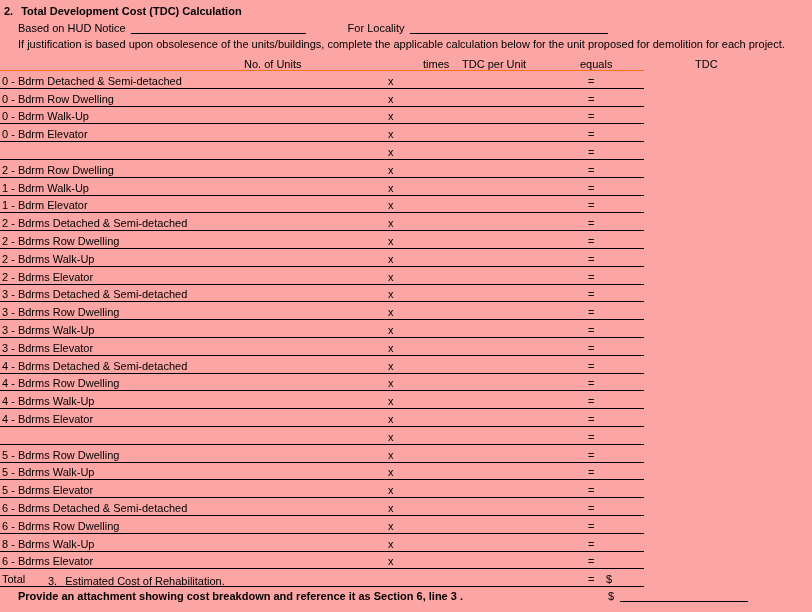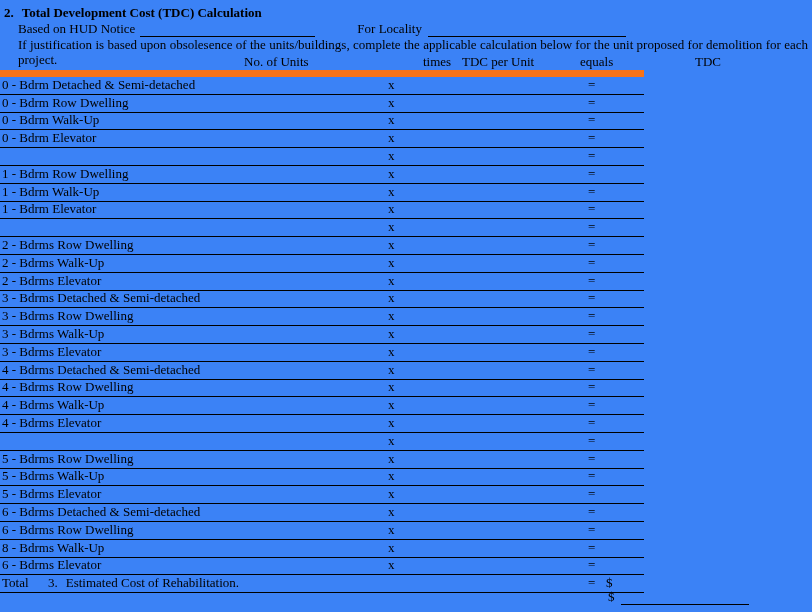--- a/index.html
+++ b/index.html
@@ -5,24 +5,23 @@
   html, body { margin: 0; padding: 0; }
   body {
     width: 812px; height: 612px;
     background: #ffffff;
     font-family: "Liberation Sans", sans-serif;
     color: #000;
   }
   .page {
     position: relative;
     width: 812px; height: 612px;
-    font-size: 13px;
+    font-size: 11px;
     overflow: hidden;
-    background: #3b82f6;
-    font-family: Liberation Serif, serif;
+    background: #fca5a5;
   }
   .abs { position: absolute; }
   .bold { font-weight: bold; }
 
   
   #sec2-header { top: 5px; left: 4px; }
   #sec2-header .title { margin-left: 8px; }
 
   
   #hud-line { top: 21px; left: 18px; white-space: nowrap; }
@@ -50,21 +49,21 @@
   .ch-units   { left: 244px; }
   .ch-times   { left: 379px; padding-left: 44px; }
   .ch-tdcunit { left: 462px; }
   .ch-equals  { left: 580px; }
   .ch-tdc     { left: 695px; }
 
   
   #tdc-table {
     top: 70px; left: 0;
     width: 644px;
-    border-top: 7px solid #f97316;
+    border-top: 1px solid #f97316;
   }
   .tdc-row {
     position: relative;
     height: 16.8px;
     border-bottom: 1px solid #000;
   }
   .row-label   { position: absolute; left: 2px;   bottom: 1px; white-space: nowrap; }
   .sym         { position: absolute; bottom: 1px; }
   .times-sym   { left: 388px; }
   .eq-sym      { left: 588px; }
@@ -139,21 +138,21 @@
           <span class="cell tdc-cell"></span>
         </div>
         <div class="tdc-row">
           <span class="cell units-cell"></span>
           <span class="sym times-sym">x</span>
           <span class="cell tdcunit-cell"></span>
           <span class="sym eq-sym">=</span>
           <span class="cell tdc-cell"></span>
         </div>
         <div class="tdc-row">
-          <span class="row-label">1 - Bdrm Row Dwelling</span>
+          <span class="row-label">2 - Bdrm Row Dwelling</span>
           <span class="cell units-cell"></span>
           <span class="sym times-sym">x</span>
           <span class="cell tdcunit-cell"></span>
           <span class="sym eq-sym">=</span>
           <span class="cell tdc-cell"></span>
         </div>
         <div class="tdc-row">
           <span class="row-label">1 - Bdrm Walk-Up</span>
           <span class="cell units-cell"></span>
           <span class="sym times-sym">x</span>
@@ -163,20 +162,21 @@
         </div>
         <div class="tdc-row">
           <span class="row-label">1 - Bdrm Elevator</span>
           <span class="cell units-cell"></span>
           <span class="sym times-sym">x</span>
           <span class="cell tdcunit-cell"></span>
           <span class="sym eq-sym">=</span>
           <span class="cell tdc-cell"></span>
         </div>
         <div class="tdc-row">
+          <span class="row-label">2 - Bdrms Detached &amp; Semi-detached</span>
           <span class="cell units-cell"></span>
           <span class="sym times-sym">x</span>
           <span class="cell tdcunit-cell"></span>
           <span class="sym eq-sym">=</span>
           <span class="cell tdc-cell"></span>
         </div>
         <div class="tdc-row">
           <span class="row-label">2 - Bdrms Row Dwelling</span>
           <span class="cell units-cell"></span>
           <span class="sym times-sym">x</span>
@@ -333,18 +333,19 @@
       <span class="sym eq-sym">=</span>
       <span class="sym total-dollar">$</span>
       <span class="cell tdc-cell"></span>
     </div>
   </div>
 
   <div class="abs" id="sec3-line1">
     <span>3.</span><span class="title">Estimated Cost of Rehabilitation.</span>
   </div>
 
+  <div class="abs bold" id="sec3-line2">Provide an attachment showing cost breakdown and reference it as Section 6, line 3 .</div>
 
   <div class="abs" id="sec3-dollar">
     <span>$</span><span class="blank sec3-blank"></span>
   </div>
 
 </div>
 
 </body></html>

